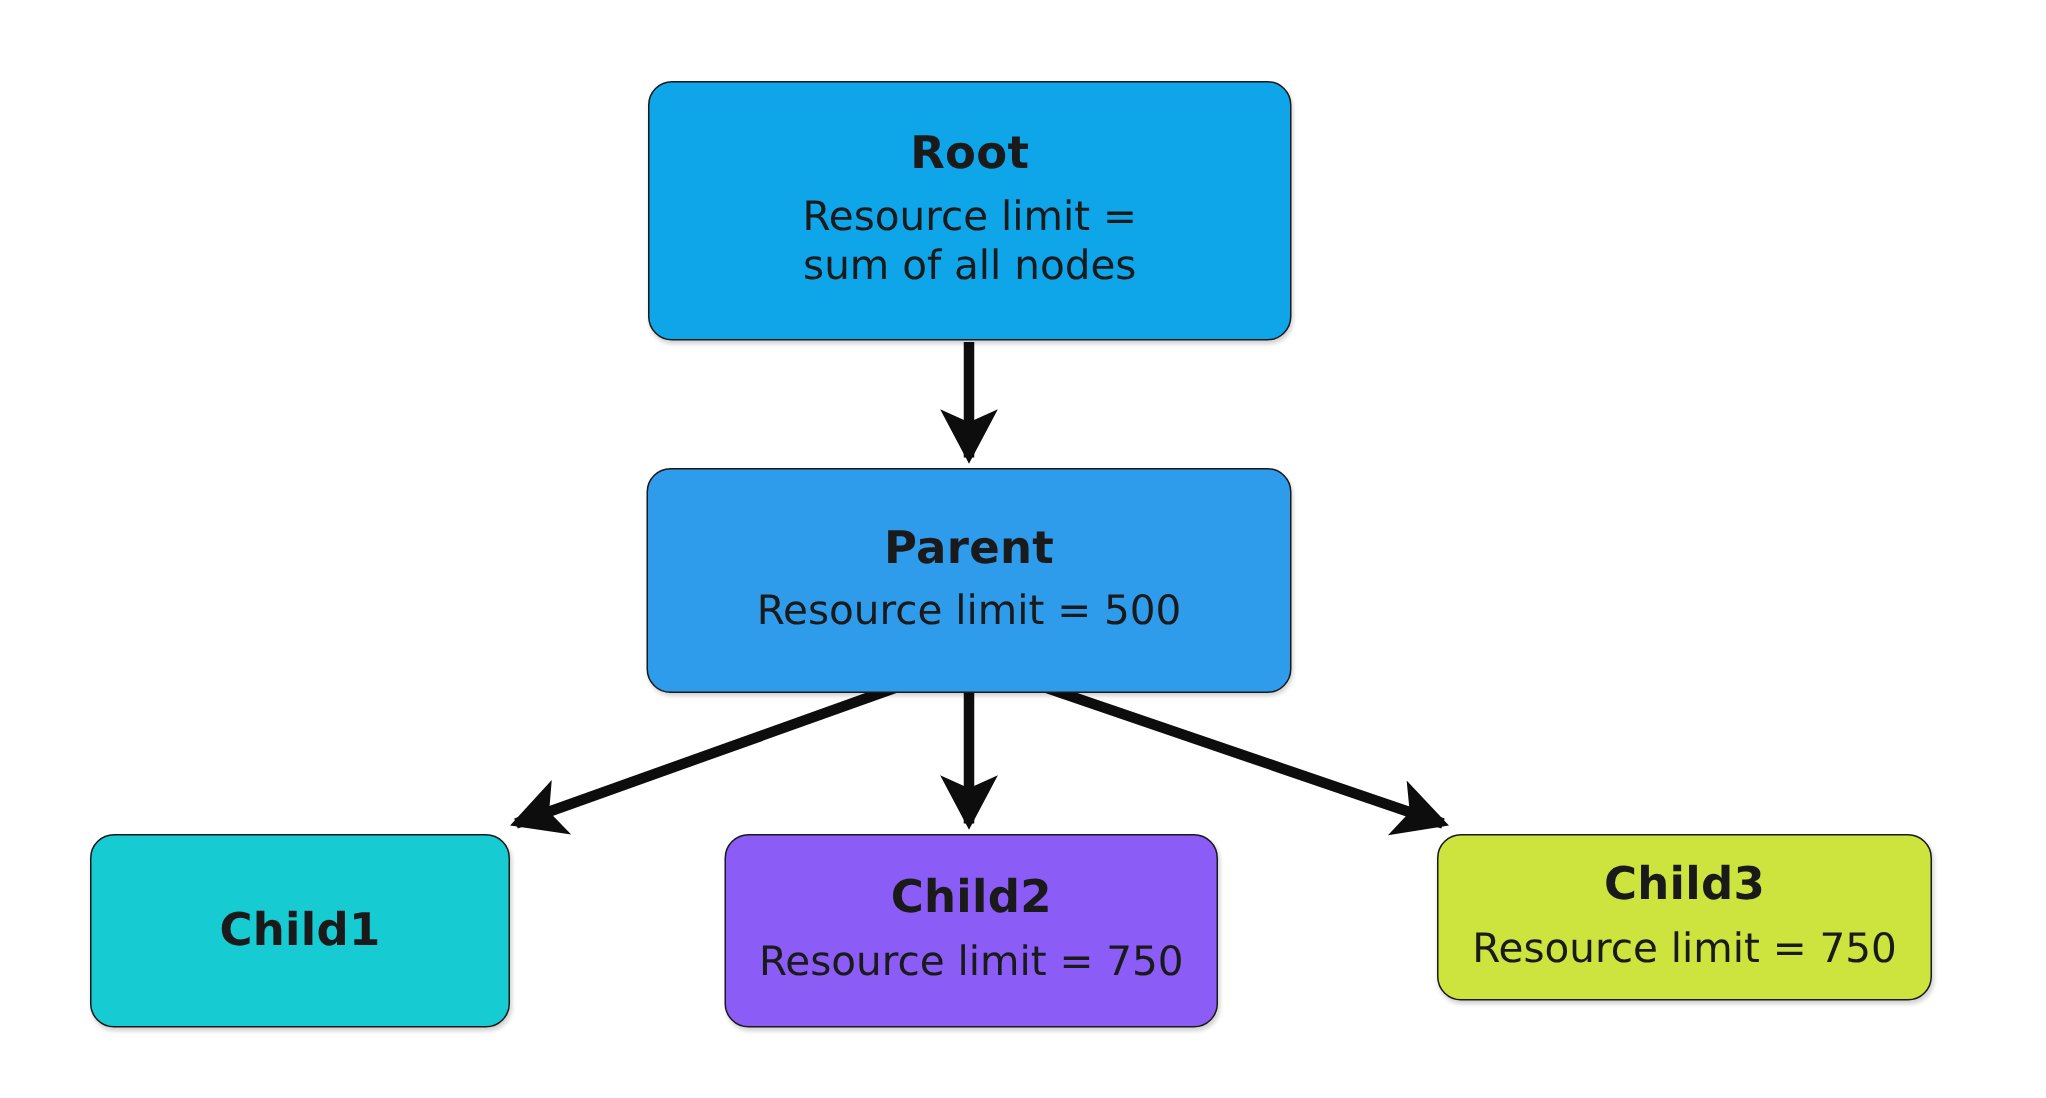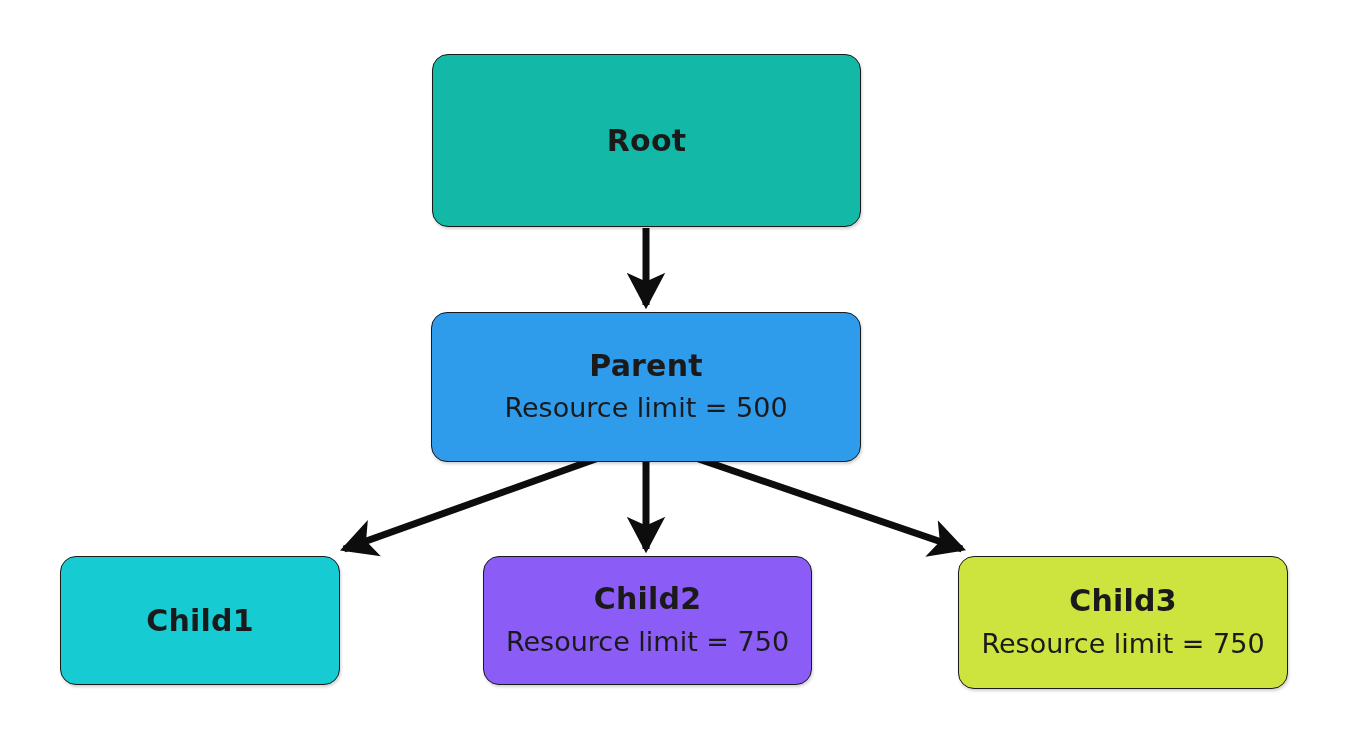--- a/index.html
+++ b/index.html
@@ -53,21 +53,21 @@
     margin-top: 10px;
     padding: 0 8px;
     white-space: pre-line;
   }
 
   
   #node-root   { left: 432px; top: 54px;  width: 429px; height: 173px; }
   #node-parent { left: 431px; top: 312px; width: 430px; height: 150px; }
   #node-child1 { left: 60px;  top: 556px; width: 280px; height: 129px; }
   #node-child2 { left: 483px; top: 556px; width: 329px; height: 129px; }
-  #node-child3 { left: 958px; top: 556px; width: 330px; height: 133px; }
+  #node-child3 { left: 958px; top: 556px; width: 330px; height: 111px; }
 </style>
 </head>
 <body>
 
 <div id="diagram-canvas" style="background: rgb(255, 255, 255);">
 
   <svg id="edge-layer" viewBox="0 0 1364 732" width="1364" height="732">
     <defs>
       <marker id="arrowhead" markerWidth="6" markerHeight="6" refX="4.6" refY="3" orient="auto" markerUnits="strokeWidth">
         <path d="M0,0.25 L5.2,3 L0,5.75 L1.25,3 Z" fill="#0d0d0d"></path>
@@ -76,22 +76,24 @@
 
     <line x1="646" y1="228" x2="646" y2="305" stroke="#0d0d0d" stroke-width="7" marker-end="url(#arrowhead)"></line>
 
     <line x1="646" y1="441" x2="344" y2="549" stroke="#0d0d0d" stroke-width="7" marker-end="url(#arrowhead)"></line>
 
     <line x1="646" y1="441" x2="646" y2="549" stroke="#0d0d0d" stroke-width="7" marker-end="url(#arrowhead)"></line>
 
     <line x1="646" y1="441" x2="962" y2="549" stroke="#0d0d0d" stroke-width="7" marker-end="url(#arrowhead)"></line>
   </svg>
 
-  <div class="node" id="node-root" style="background-color: #14b8a6; border-color: rgb(26, 26, 26);">
+  <div class="node" id="node-root" style="background-color: #0ea5e9; border-color: rgb(26, 26, 26);">
     <div class="node-title">Root</div>
+    <div class="node-sub">Resource limit =
+sum of all nodes</div>
   </div>
 
   <div class="node" id="node-parent" style="background-color: rgb(47, 155, 235); border-color: rgb(26, 26, 26);">
     <div class="node-title">Parent</div>
     <div class="node-sub">Resource limit = 500</div>
   </div>
 
   <div class="node" id="node-child1" style="background-color: rgb(23, 203, 211); border-color: rgb(26, 26, 26);">
     <div class="node-title">Child1</div>
 

